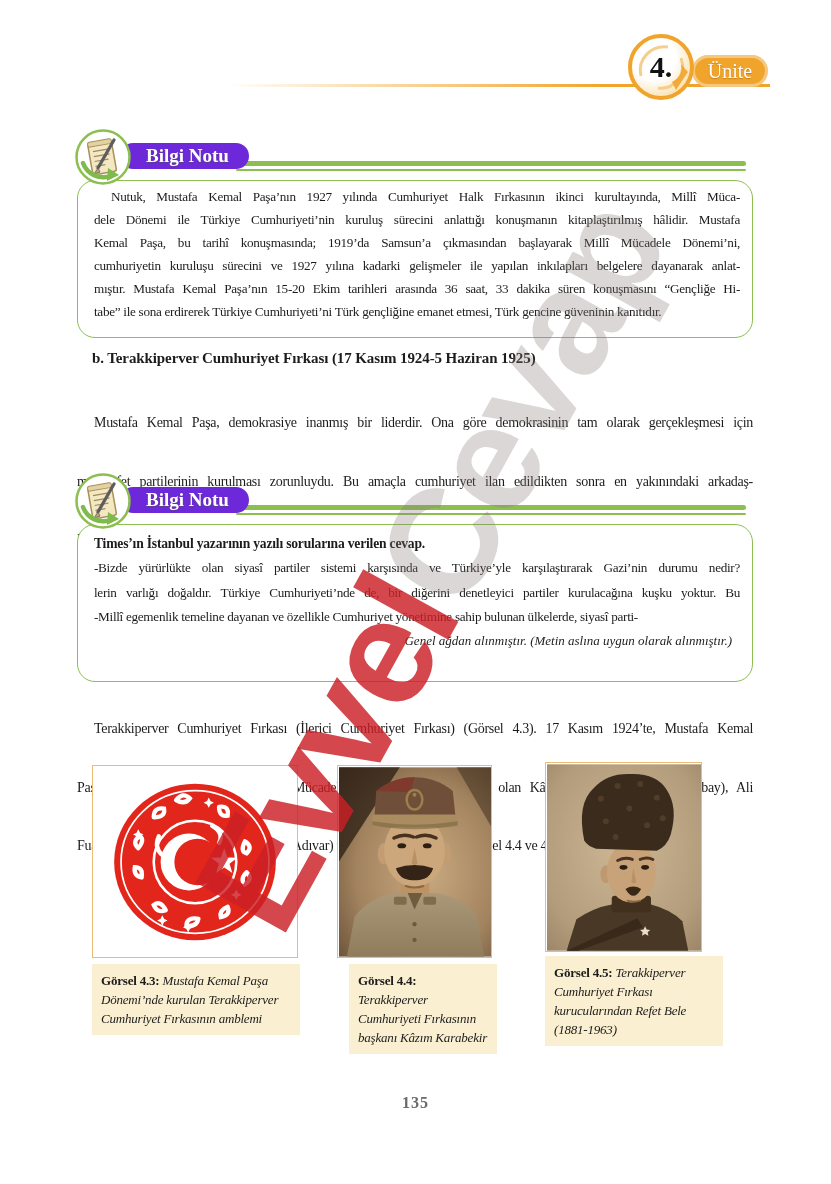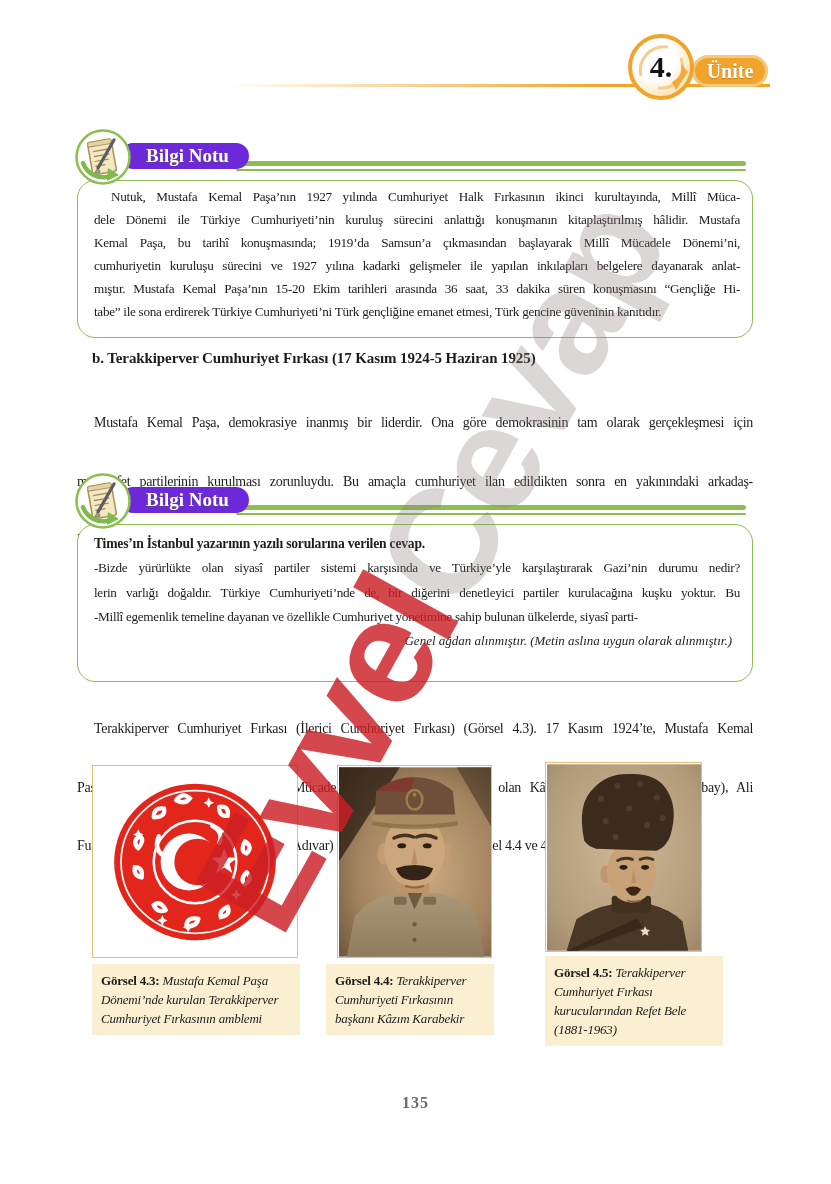--- a/index.html
+++ b/index.html
@@ -12,21 +12,21 @@
   .header-line { position:absolute; left:225px; top:84px; width:545px; height:3px;
     background:linear-gradient(to right, rgba(241,164,43,0), rgba(241,164,43,1) 70%); }
   .unit-circle { position:absolute; left:628px; top:34px; width:58px; height:58px;
     border-radius:50%; border:4px solid #F1A42B; z-index:3;
     background:radial-gradient(circle at 38% 35%, #ffffff 0 42%, #FBE7BE 72%, #F5CE85 100%);
     display:flex; align-items:center; justify-content:center; }
   .unit-circle svg { position:absolute; left:0; top:0; }
   .unit-number { position:relative; font-weight:bold; font-size:30px; color:#121212; z-index:2;}
   .unit-pill { position:absolute; left:692px; top:55px; width:76px; height:32px; z-index:2;
     background:#F1A42B; border-radius:16px; box-shadow:inset 0 0 0 3px rgba(255,255,255,.40);
-    color:#fff; font-weight:bold; font-size:20px; display:flex; align-items:center; justify-content:center;
+    color:#fff; font-weight:normal; font-size:20px; display:flex; align-items:center; justify-content:center;
     text-shadow:0 1px 1px rgba(150,90,0,.5); }
   
   .note-icon { position:absolute; left:74px; z-index:4; }
   .note-pill { position:absolute; left:120px; height:26px; padding:0 20px 0 26px; z-index:3;
     background:#6d28d9; border-radius:16px; color:#fff; font-weight:bold; font-size:19px;
     display:flex; align-items:center; text-shadow:0 1px 1px rgba(60,100,20,.45); }
   .note-lineA { position:absolute; left:236px; width:510px; height:5px; background:#8CBE50; border-radius:3px; z-index:2; }
   .note-lineB { position:absolute; left:236px; width:510px; height:2px; background:#8CBE50; border-radius:2px; z-index:2; }
   .note-box { position:absolute; left:77px; width:676px; height:158px; box-sizing:border-box;
     border:1.6px solid #8CBE50; border-radius:18px; background:#fff; overflow:hidden;
@@ -263,21 +263,21 @@
       <path d="M88,106 L86,120 Q88,123 91,120 Z" fill="#b98f63"></path>
       <path d="M80,127 q8,-5 16,0 q-4,7 -8,7 q-4,0 -8,-7 Z" fill="#3a2817"></path>
       <path d="M82,139 q7,2 13,0" stroke="#8a6743" stroke-width="2" fill="none" stroke-linecap="round"></path>
     </svg>
   </div>
 
   <div class="fig-cap" style="left:92px; top:964px; width:208px;">
     <span class="cap-label">Görsel 4.3:</span>
     <span class="cap-text">Mustafa Kemal Paşa Dönemi’nde kurulan Terakkiperver Cumhuriyet Fırkasının amblemi</span>
   </div>
-  <div class="fig-cap" style="left:326px; top:964px; width:168px;">
+  <div class="fig-cap" style="left:349px; top:964px; width:148px;">
     <span class="cap-label">Görsel 4.4:</span>
     <span class="cap-text">Terakkiperver Cumhuriyeti Fırkasının başkanı Kâzım Karabekir</span>
   </div>
   <div class="fig-cap" style="left:545px; top:956px; width:178px;">
     <span class="cap-label">Görsel 4.5:</span>
     <span class="cap-text">Terakkiperver Cumhuriyet Fırkası kurucularından Refet Bele (1881-1963)</span>
   </div>
 
   <div class="page-number">135</div>
 

